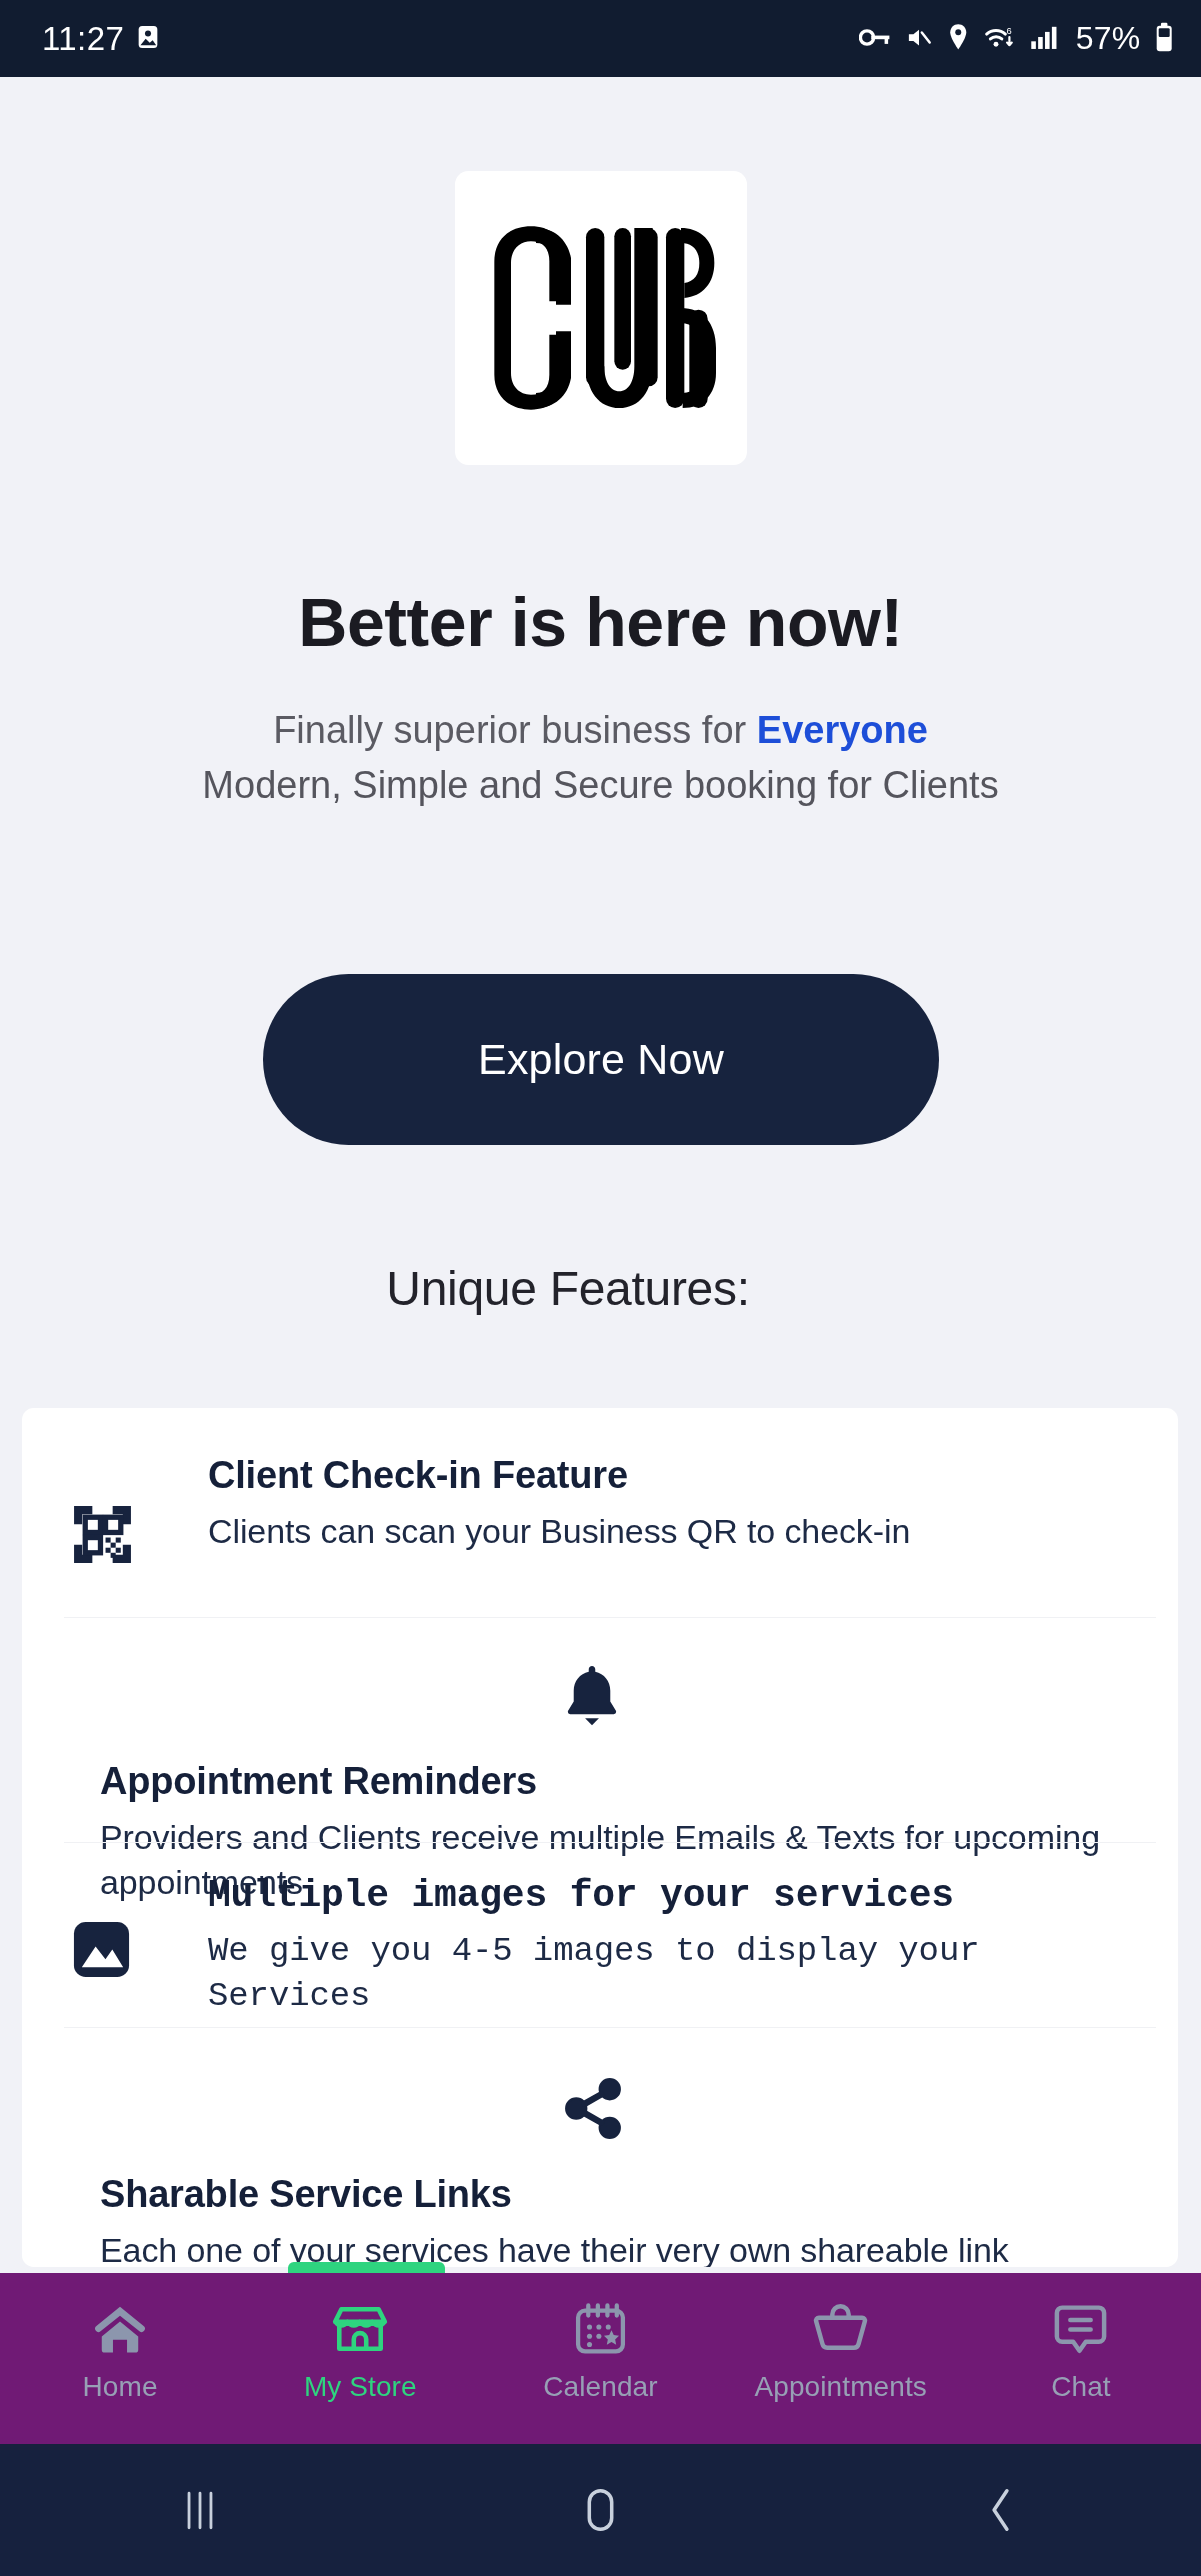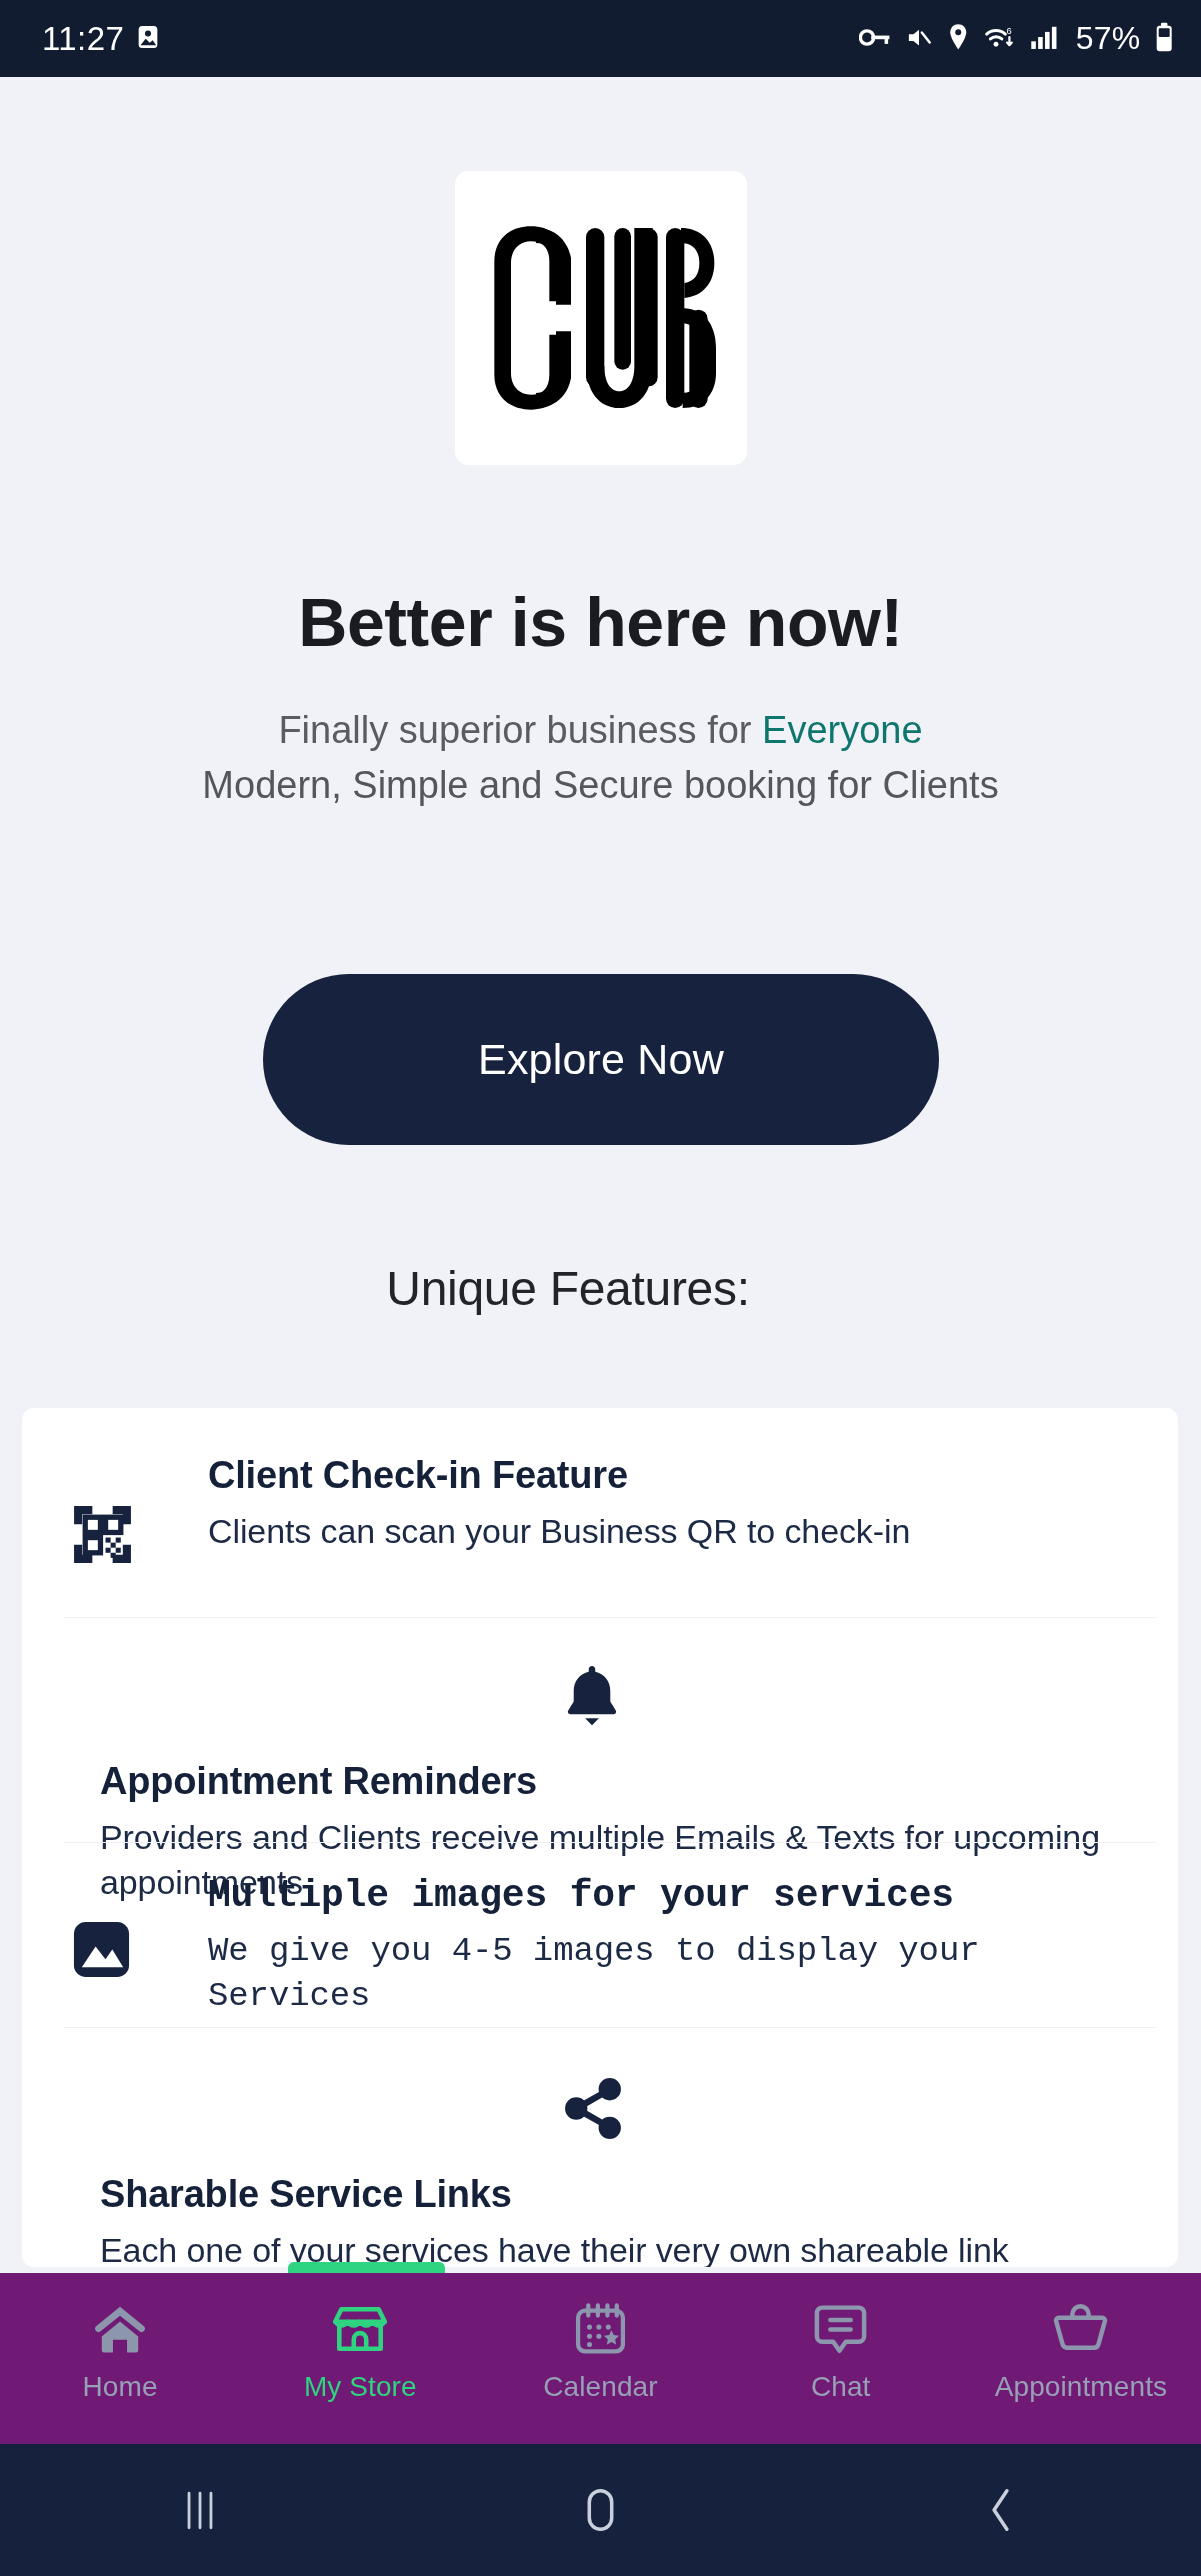--- a/index.html
+++ b/index.html
@@ -36,21 +36,21 @@
   .hero{ position:absolute; left:0; top:584px; width:1201px; text-align:center; }
   .headline{
     font-size:68px; font-weight:700; color:#1B1B22; letter-spacing:-0.4px;
     line-height:1.12;
   }
   .sub-wrap{ margin-top:43px; }
   .subline{
     font-size:38px; font-weight:400; color:#5B5B63; line-height:1.44;
   }
   .subline.two{ color:#55555D; }
-  .accent{ color:#0f766e; font-weight:400; }
+  .accent{ color:#1d4ed8; font-weight:700; }
 
   
   .cta{
     position:absolute; left:263px; top:974px; width:676px; height:171px;
     background:#17233E; border:none; border-radius:86px;
     color:#FFFFFF; font-size:43px; font-weight:400;
     font-family:"Liberation Sans", sans-serif;
     display:flex; align-items:center; justify-content:center;
     cursor:pointer; letter-spacing:0.2px;
   }
@@ -332,35 +332,35 @@
             <path d="M19.4 14.6 l1.1 2.4 2.6.3 -1.9 1.8 .5 2.6 -2.3 -1.3 -2.3 1.3 .5 -2.6 -1.9 -1.8 2.6 -.3 Z"></path>
           </g>
         </svg>
       </div>
       <div class="nav-label">Calendar</div>
     </div>
 
     <div class="navitem">
       <div class="nav-ic">
         <svg width="57" height="58" viewBox="0 0 28 28" fill="none" stroke="#8C96AD" stroke-width="2.2" stroke-linejoin="round">
+          <path d="M10 8.5 V6.8 a4 4 0 0 1 8 0 V8.5"></path>
+          <path d="M3.4 8.5 h21.2 a1.4 1.4 0 0 1 1.35 1.8 l-3.1 11.1 a2.4 2.4 0 0 1 -2.3 1.8 H7.45 a2.4 2.4 0 0 1 -2.3 -1.8 L2.05 10.3 A1.4 1.4 0 0 1 3.4 8.5 Z"></path>
+        </svg>
+      </div>
+      <div class="nav-label">Appointments</div>
+    </div>
+
+    <div class="navitem">
+      <div class="nav-ic">
+        <svg width="57" height="58" viewBox="0 0 28 28" fill="none" stroke="#8C96AD" stroke-width="2.2" stroke-linejoin="round">
           <path d="M5 3.5 h18 a2.6 2.6 0 0 1 2.6 2.6 v11.6 a2.6 2.6 0 0 1 -2.6 2.6 h-6.4 l-3.1 4.4 -3.1 -4.4 H5 a2.6 2.6 0 0 1 -2.6 -2.6 V6.1 A2.6 2.6 0 0 1 5 3.5 Z"></path>
           <path d="M9 9.6 h10 M9 14.2 h10" stroke-linecap="round"></path>
         </svg>
       </div>
       <div class="nav-label">Chat</div>
-    </div>
-
-    <div class="navitem">
-      <div class="nav-ic">
-        <svg width="57" height="58" viewBox="0 0 28 28" fill="none" stroke="#8C96AD" stroke-width="2.2" stroke-linejoin="round">
-          <path d="M10 8.5 V6.8 a4 4 0 0 1 8 0 V8.5"></path>
-          <path d="M3.4 8.5 h21.2 a1.4 1.4 0 0 1 1.35 1.8 l-3.1 11.1 a2.4 2.4 0 0 1 -2.3 1.8 H7.45 a2.4 2.4 0 0 1 -2.3 -1.8 L2.05 10.3 A1.4 1.4 0 0 1 3.4 8.5 Z"></path>
-        </svg>
-      </div>
-      <div class="nav-label">Appointments</div>
     </div>
 
   </div>
 
   <div class="androidbar">
     <div class="abtn">
       <svg width="38" height="47" viewBox="0 0 24 30" stroke="#C8D0DC" stroke-width="1.8" stroke-linecap="round">
           <path d="M5 4 v22 M12 4 v22 M19 4 v22"></path>
         </svg>
     </div>

